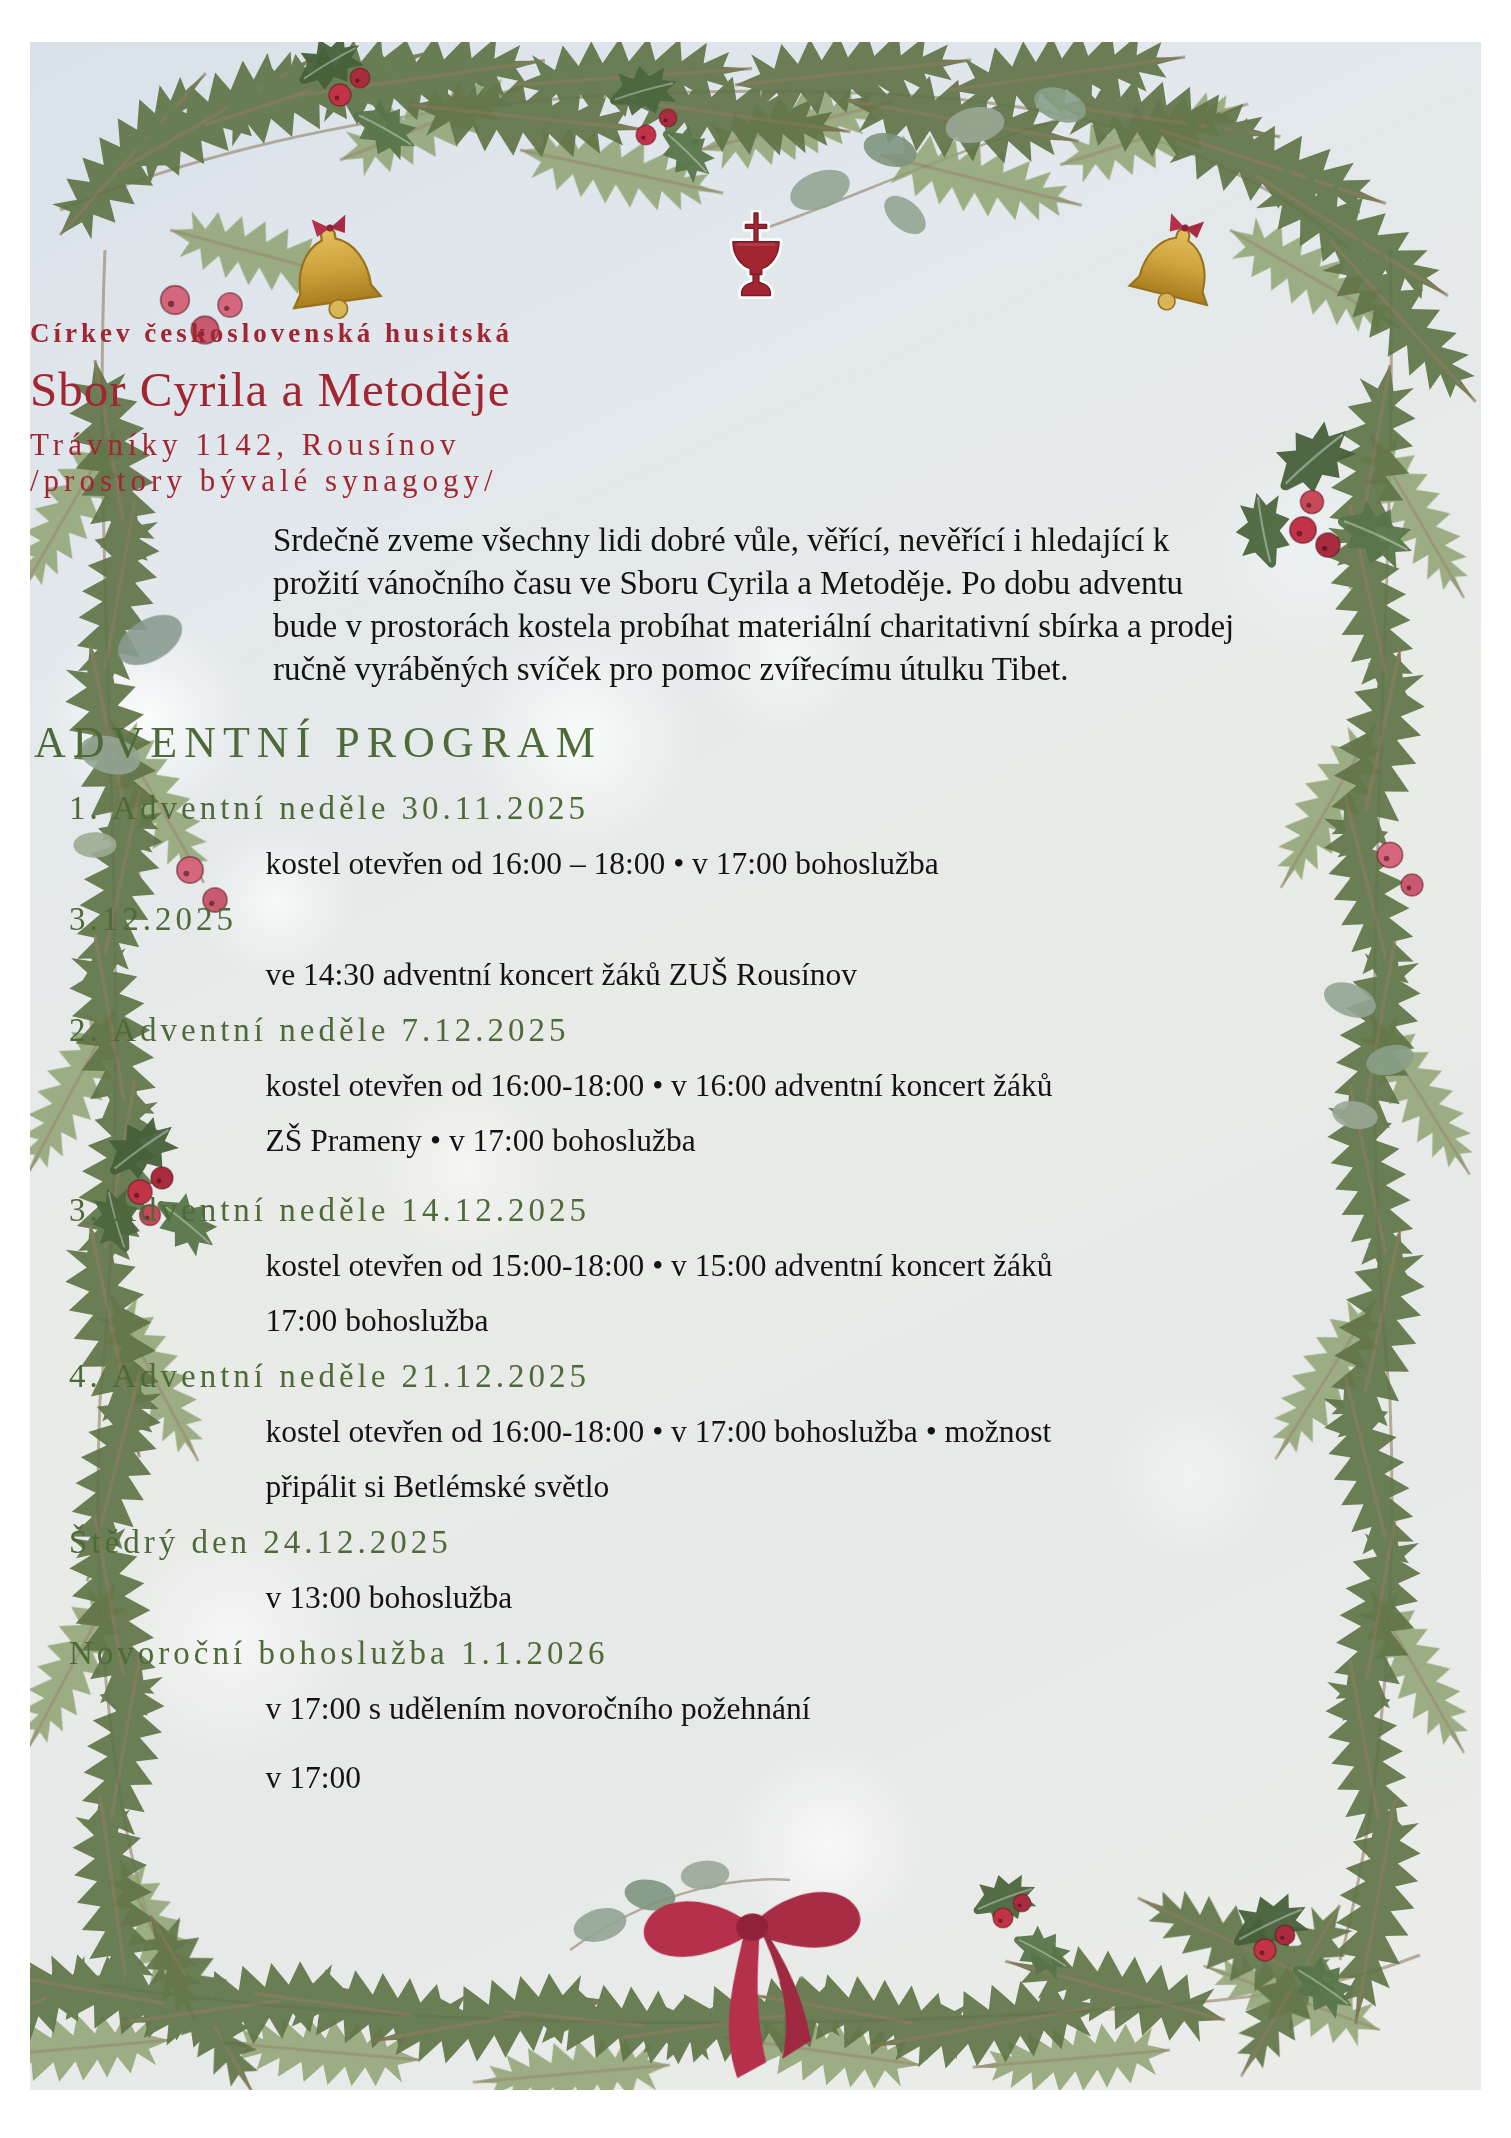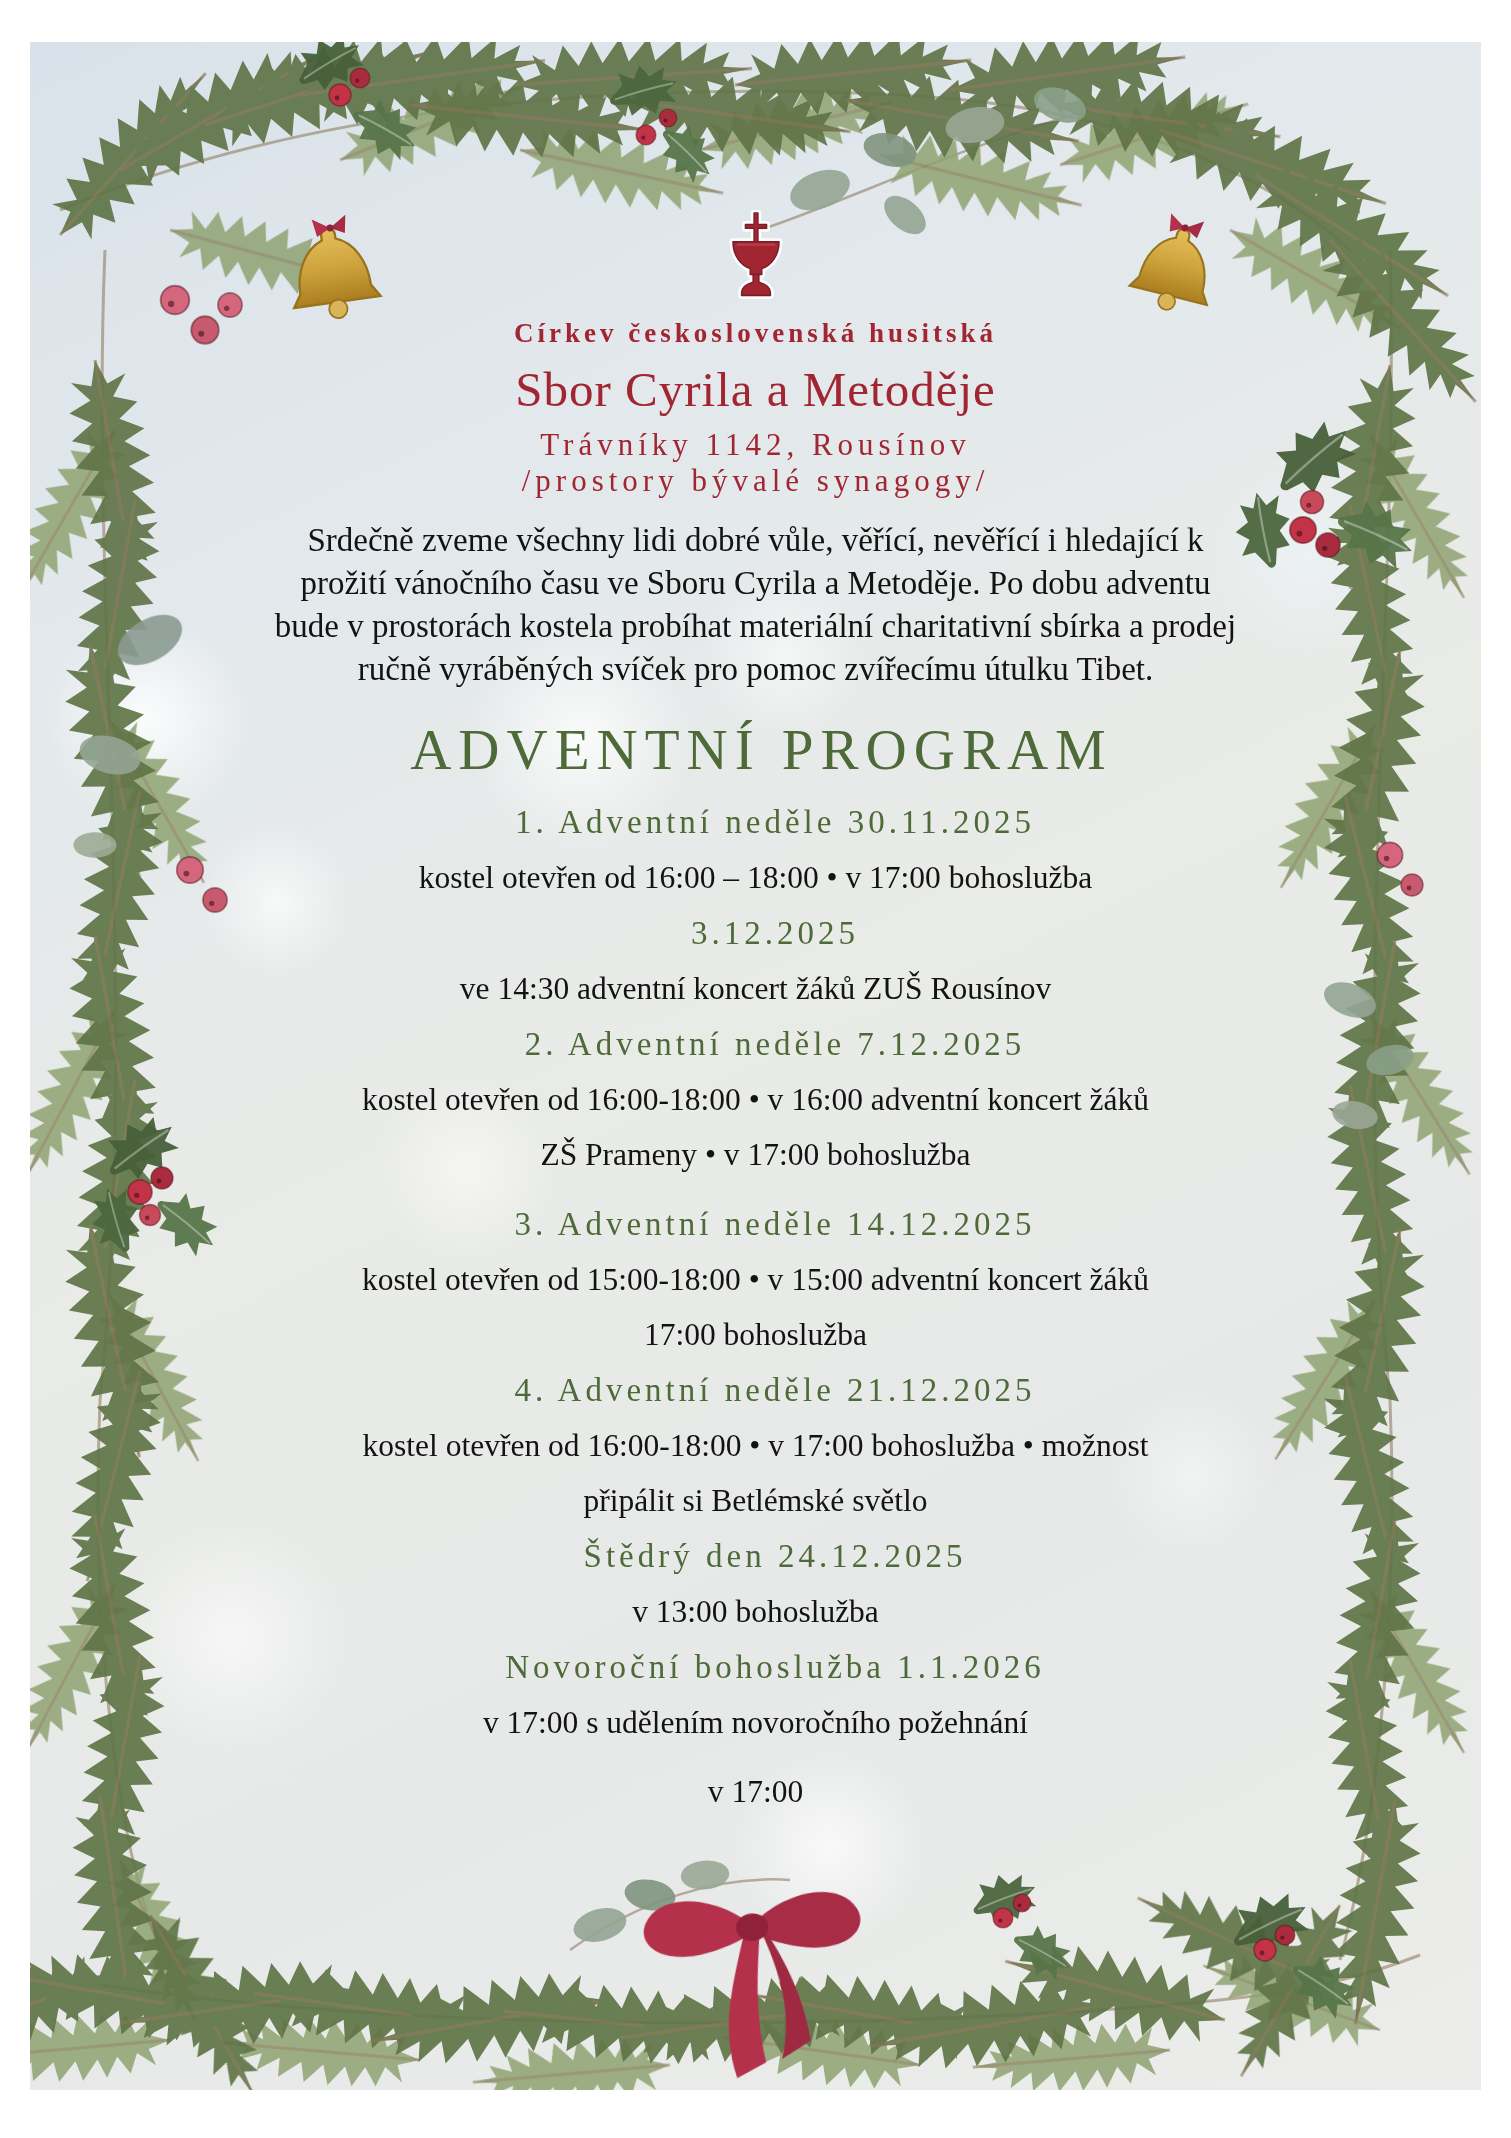--- a/index.html
+++ b/index.html
@@ -16,28 +16,28 @@
       radial-gradient(circle 160px at 38% 34%, rgba(255,255,255,.8), rgba(255,255,255,0) 72%),
       radial-gradient(circle 120px at 52% 30%, rgba(255,255,255,.6), rgba(255,255,255,0) 70%),
       radial-gradient(circle 130px at 30% 55%, rgba(255,255,255,.55), rgba(255,255,255,0) 70%),
       radial-gradient(circle 170px at 14% 78%, rgba(255,255,255,.6), rgba(255,255,255,0) 72%),
       radial-gradient(circle 140px at 55% 88%, rgba(255,255,255,.7), rgba(255,255,255,0) 70%),
       radial-gradient(circle 120px at 80% 70%, rgba(255,255,255,.45), rgba(255,255,255,0) 70%),
       radial-gradient(circle 150px at 88% 25%, rgba(240,246,250,.6), rgba(255,255,255,0) 70%),
       linear-gradient(155deg,#d9e2ea 0%,#e2e8ec 22%,#e9ebe7 48%,#e6e9e8 72%,#ecedea 100%);
   }
   .deco{position:absolute;inset:0;width:1451px;height:2048px;z-index:1;pointer-events:none;}
-  .content{position:relative;z-index:2;text-align:center;padding-top:168px;color:#131313;}
+  .content{position:relative;z-index:2;text-align:left;padding-top:168px;color:#131313;}
   .chalice{display:block;width:62px;height:100px;margin:0 auto 8px auto;}
   .church{font-size:27px;letter-spacing:4px;color:#a22632;font-weight:700;margin-top:6px;}
   .title{font-size:49px;color:#a22632;font-weight:400;margin:12px 0 9px 0;letter-spacing:1px;}
   .addr{font-size:31px;letter-spacing:5px;color:#a22632;font-weight:400;}
   .note{}
   .intro{font-size:33px;line-height:43px;max-width:965px;margin:20px auto 0 auto;color:#131313;}
-  .program{font-size:57px;color:#4e6a38;letter-spacing:7px;font-weight:400;margin:26px 0 0 12px;}
+  .program{font-size:44px;color:#4e6a38;letter-spacing:7px;font-weight:400;margin:26px 0 0 4px;}
   .events{margin-top:18px;}
   .event{margin-top:12px;}
   .gap-lg{margin-top:26px;}
   .event-title{font-size:33px;color:#4e6a38;letter-spacing:4px;line-height:44px;margin-left:39px;}
   .event-line{font-size:31.5px;color:#131313;line-height:43px;max-width:980px;margin:12px auto;}
 </style>
 </head>
 <body>
 
 <div class="poster">

